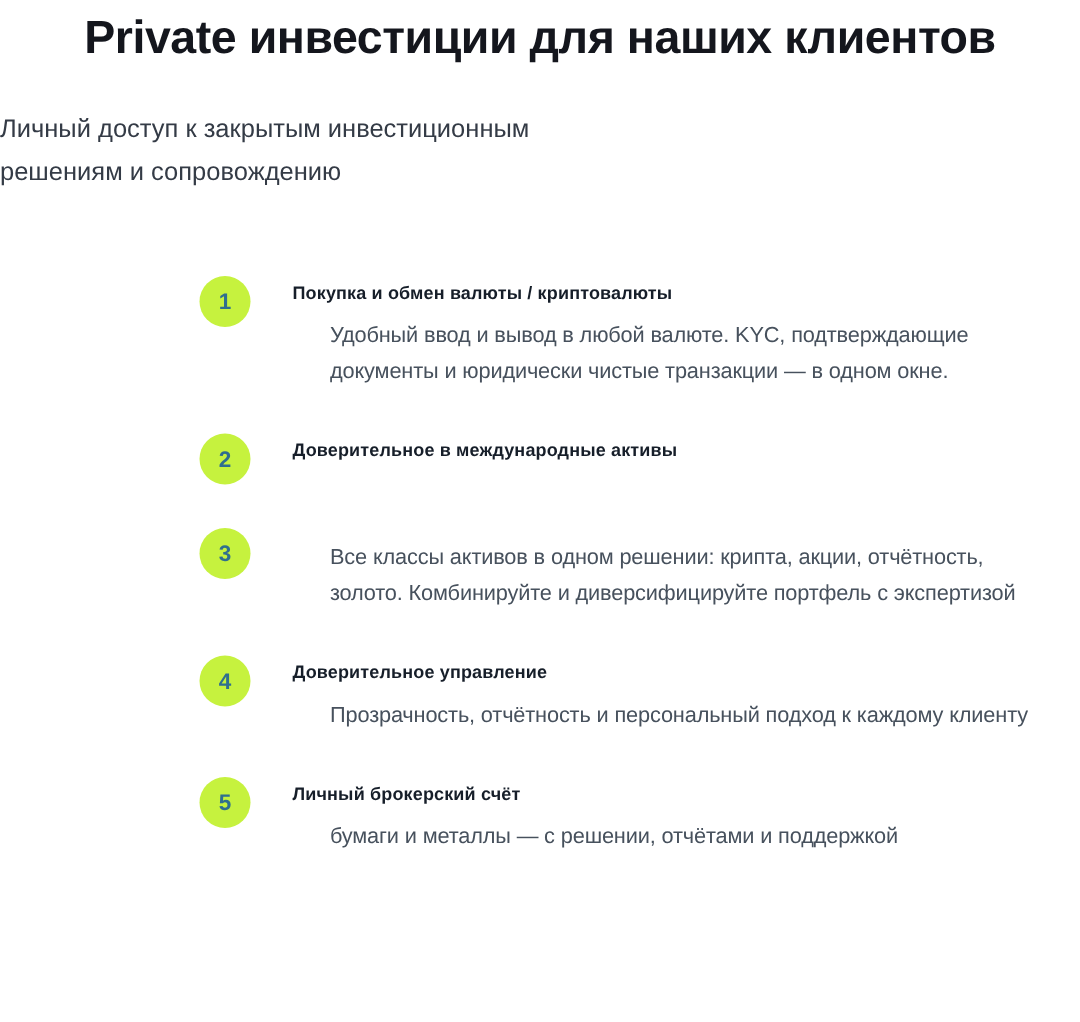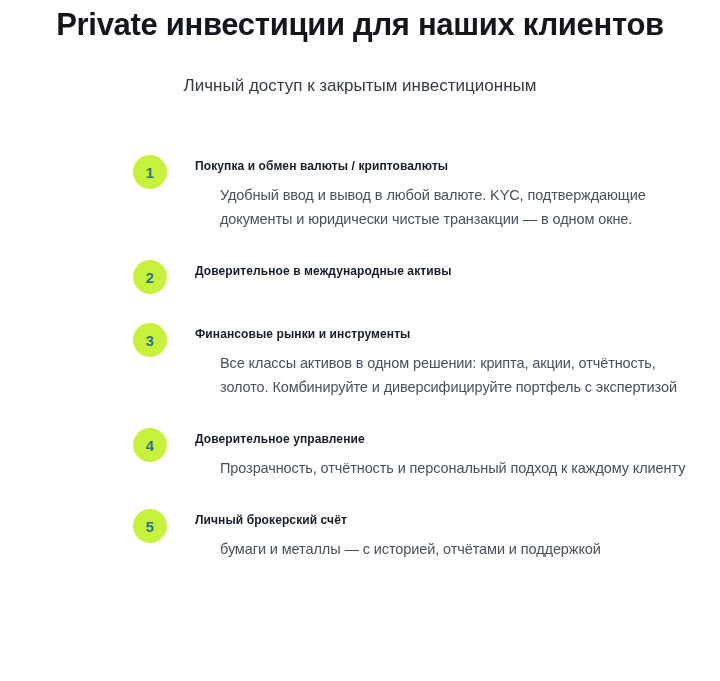--- a/index.html
+++ b/index.html
@@ -22,21 +22,20 @@
     padding-top: 5px;
     text-align: center;
     font-size: 31px;
     line-height: 40px;
     font-weight: 700;
     letter-spacing: -0.3px;
     color: var(--title-color, #14161d);
   }
   .page-subtitle {
     margin: 26px auto 0;
-    text-align: center;
     font-size: 17px;
     line-height: 29px;
     font-weight: 400;
     color: var(--subtitle-color, #343b46);
   }
   .page-subtitle .line { display: block; white-space: nowrap; }
   .features {
     margin: 55px 0 0 133px;
     width: 500px;
   }
@@ -83,20 +82,21 @@
 </style>
 </head>
 <body>
 
 <div class="page">
 
   <h1 class="page-title">Private инвестиции для наших клиентов</h1>
 
   <p class="page-subtitle">
     <span class="line">Личный доступ к закрытым инвестиционным</span>
+    <span class="line">решениям и сопровождению</span>
   </p>
 
   <div class="features">
 
     <div class="feature">
       <div class="feature-number">1</div>
       <div class="feature-texts">
         <h3 class="feature-title">Покупка и обмен валюты / криптовалюты</h3>
         <p class="feature-desc">
           <span class="line">Удобный ввод и вывод в любой валюте. KYC, подтверждающие</span>
@@ -108,21 +108,20 @@
     <div class="feature">
       <div class="feature-number">2</div>
       <div class="feature-texts">
         <h3 class="feature-title">Доверительное в международные активы</h3>
       </div>
     </div>
 
     <div class="feature">
       <div class="feature-number">3</div>
       <div class="feature-texts">
-        <h3 class="feature-title">Финансовые рынки и инструменты</h3>
         <p class="feature-desc">
           <span class="line">Все классы активов в одном решении: крипта, акции, отчётность,</span>
           <span class="line">золото. Комбинируйте и диверсифицируйте портфель с экспертизой</span>
         </p>
       </div>
     </div>
 
     <div class="feature">
       <div class="feature-number">4</div>
       <div class="feature-texts">
@@ -131,19 +130,19 @@
           <span class="line">Прозрачность, отчётность и персональный подход к каждому клиенту</span>
         </p>
       </div>
     </div>
 
     <div class="feature">
       <div class="feature-number">5</div>
       <div class="feature-texts">
         <h3 class="feature-title">Личный брокерский счёт</h3>
         <p class="feature-desc">
-          <span class="line">бумаги и металлы — с историей, отчётами и поддержкой</span>
+          <span class="line">бумаги и металлы — с решении, отчётами и поддержкой</span>
         </p>
       </div>
     </div>
 
   </div>
 </div>
 
 </body></html>

